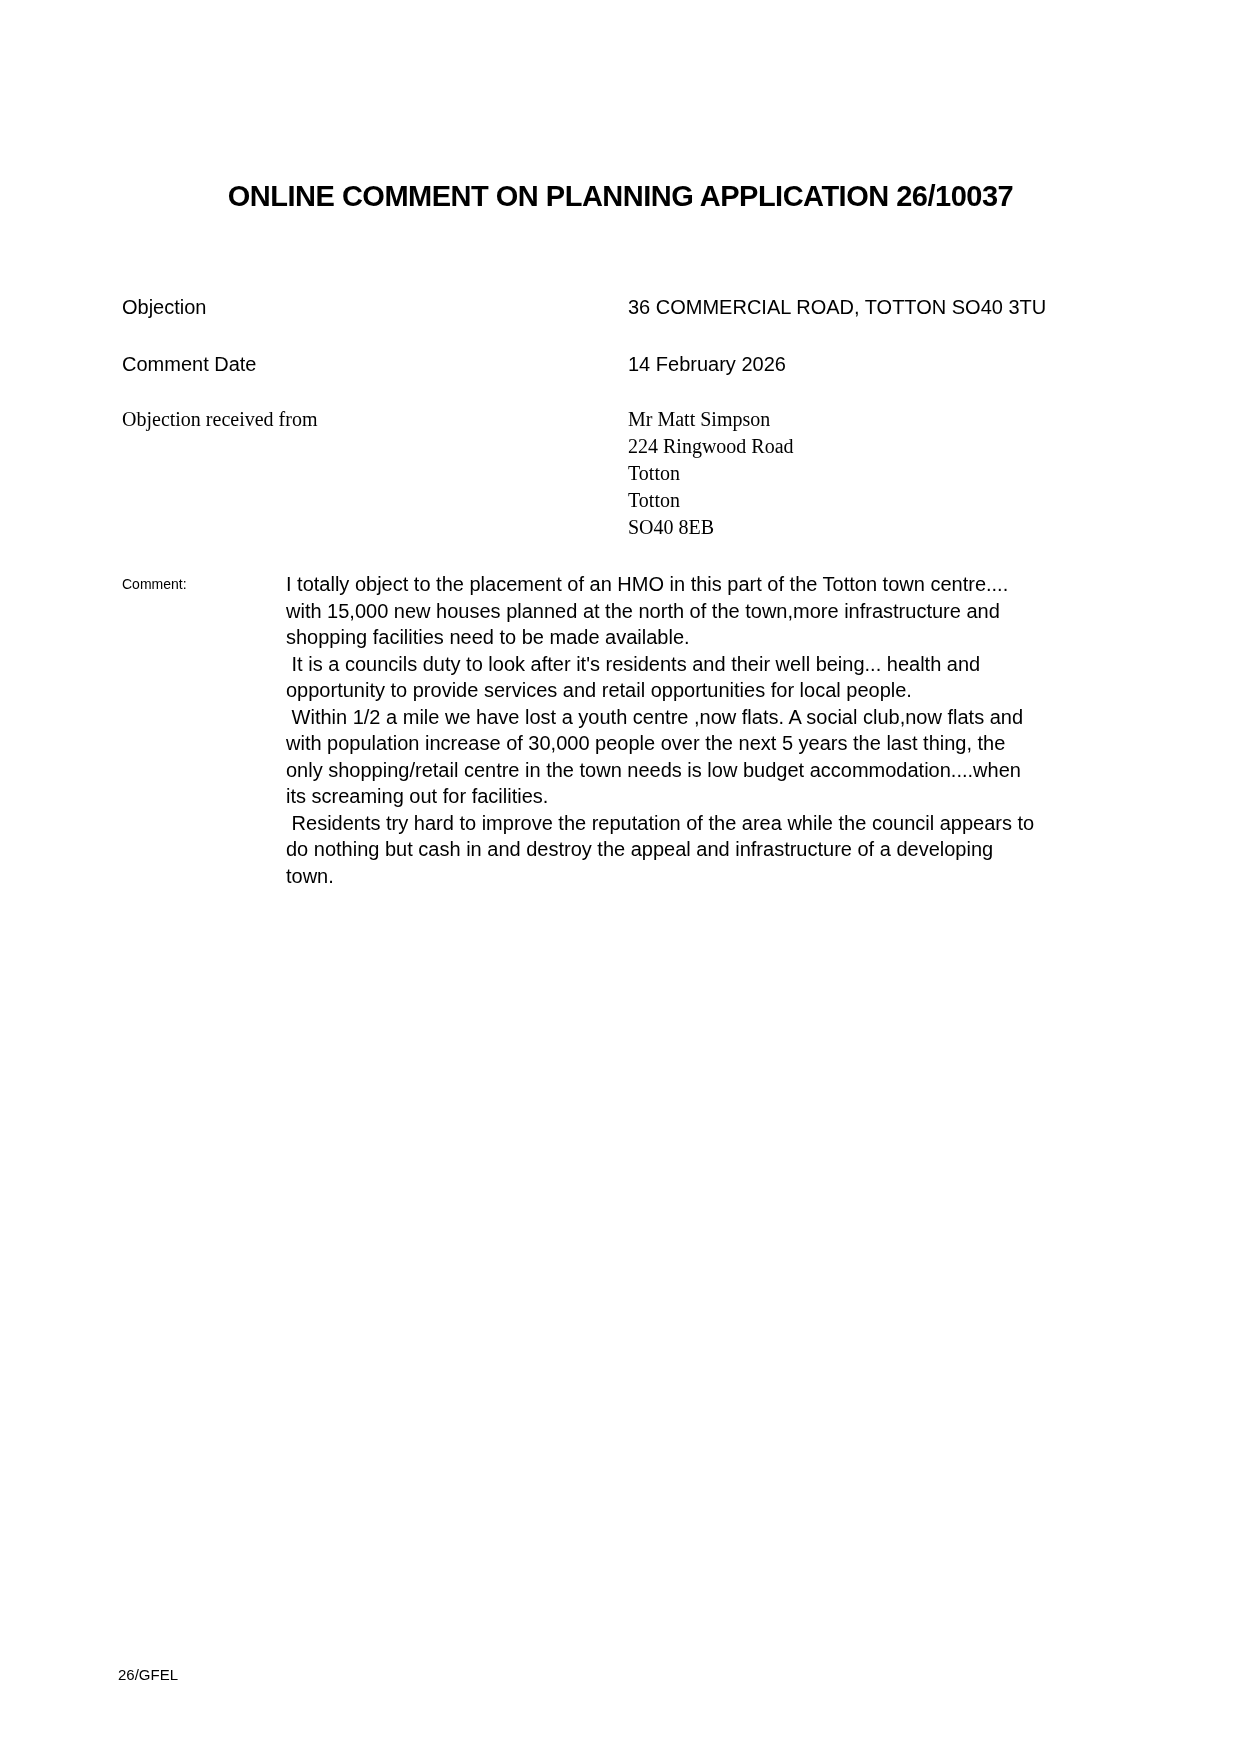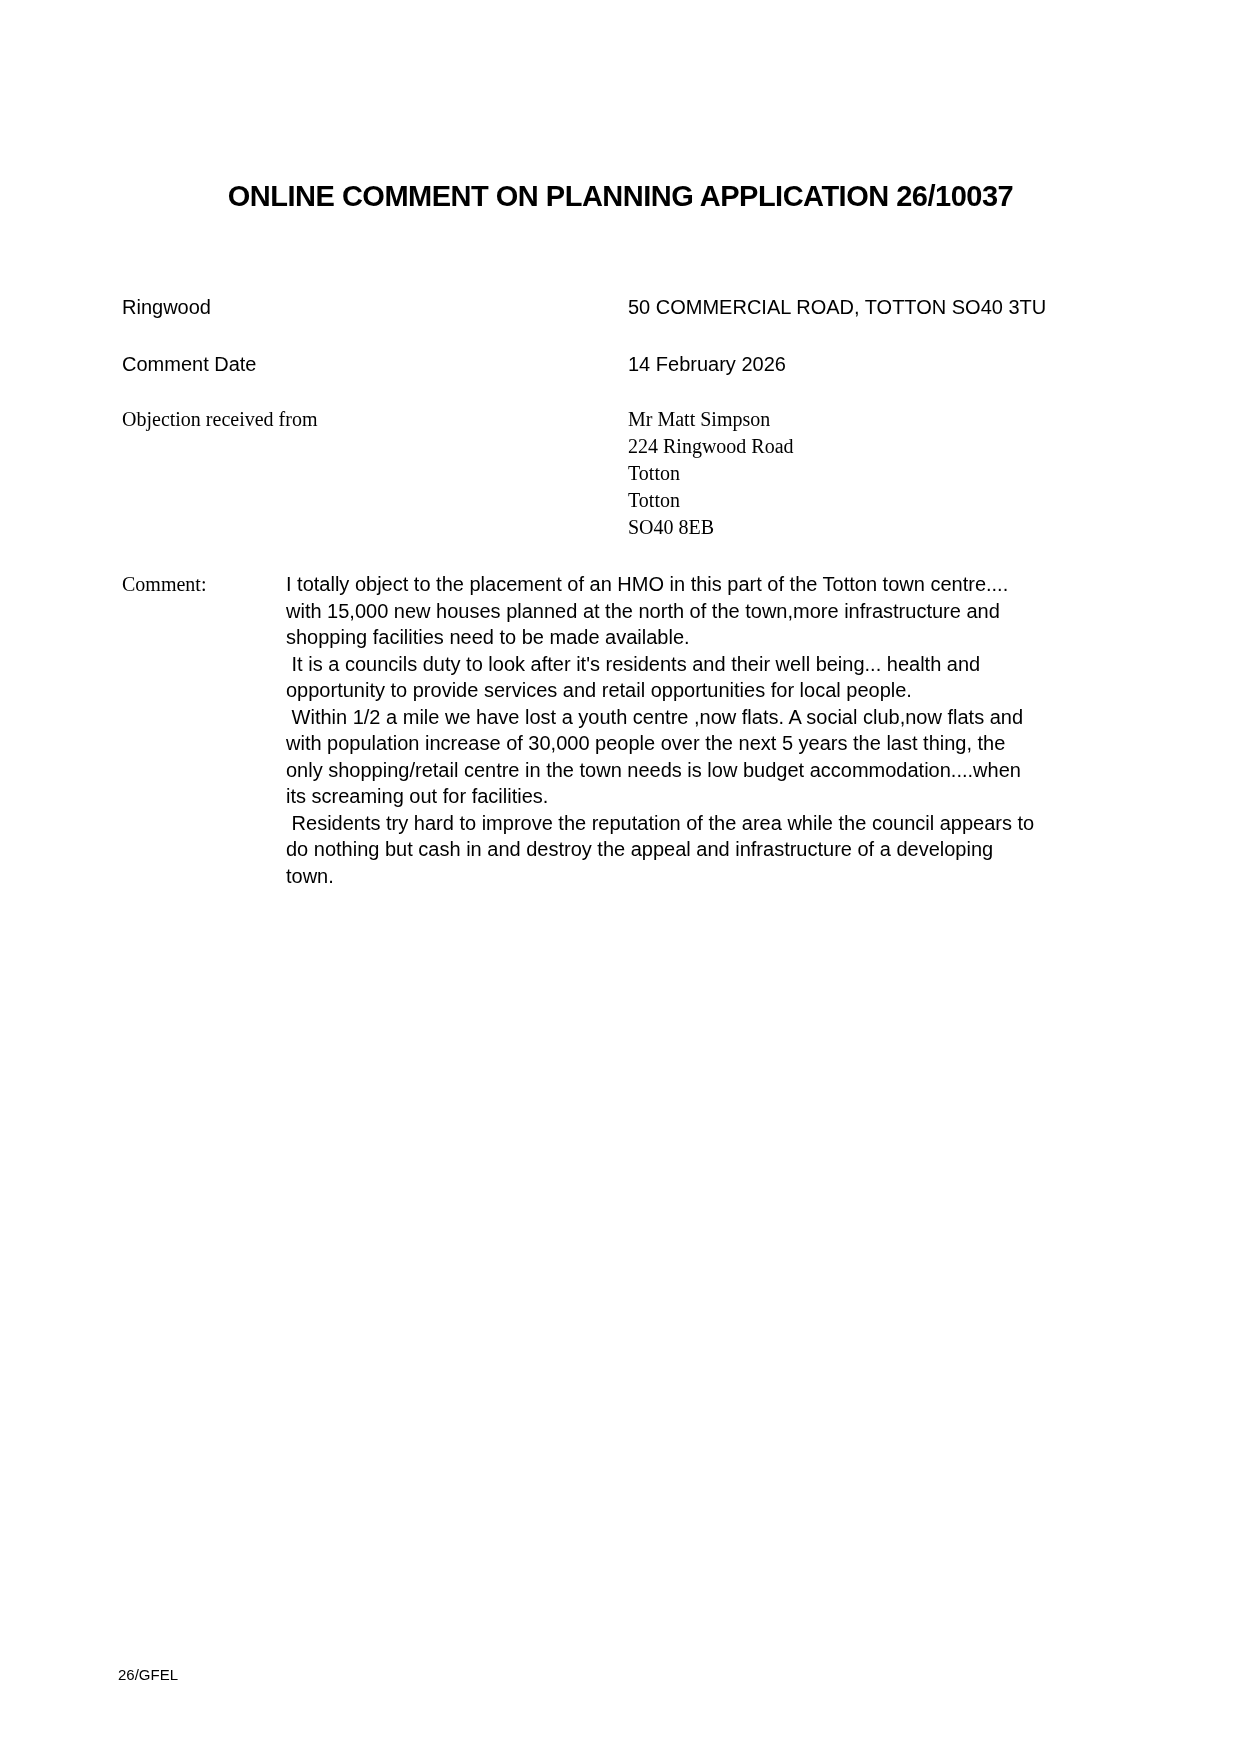--- a/index.html
+++ b/index.html
@@ -38,23 +38,22 @@
     line-height: 27px;
     white-space: pre-wrap;
   }
   .row-location-y { top: 294px; }
   .row-received-y { top: 351px; }
   .row-objection-y { top: 406px; font-family: Liberation Serif, serif; }
   .comment-label {
     position: absolute;
     left: 122px;
     top: 571px;
-    font-size: 20px;
+    font-size: 14px;
     line-height: 26.5px;
-    font-family: Liberation Serif, serif;
   }
   .comment-text {
     position: absolute;
     left: 270px;
     top: 571px;
     width: 860px;
     font-size: 20px;
     line-height: 26.5px;
     white-space: pre-wrap;
     margin-left: 16px;
@@ -68,22 +67,22 @@
   }
 </style>
 </head>
 <body>
 
 <div class="page">
 
   <h1 class="doc-title">ONLINE COMMENT ON PLANNING APPLICATION 26/10037</h1>
 
   <div>
-    <span class="field-label row-location-y">Ringwood</span>
-    <span class="field-value row-location-y">50 COMMERCIAL ROAD, TOTTON SO40 3TU</span>
+    <span class="field-label row-location-y">Objection</span>
+    <span class="field-value row-location-y">36 COMMERCIAL ROAD, TOTTON SO40 3TU</span>
   </div>
 
   <div>
     <span class="field-label row-received-y">Comment Date</span>
     <span class="field-value row-received-y">14 February 2026</span>
   </div>
 
   <div>
     <span class="field-label row-objection-y">Objection received from</span>
     <span class="field-value row-objection-y">Mr Matt Simpson

